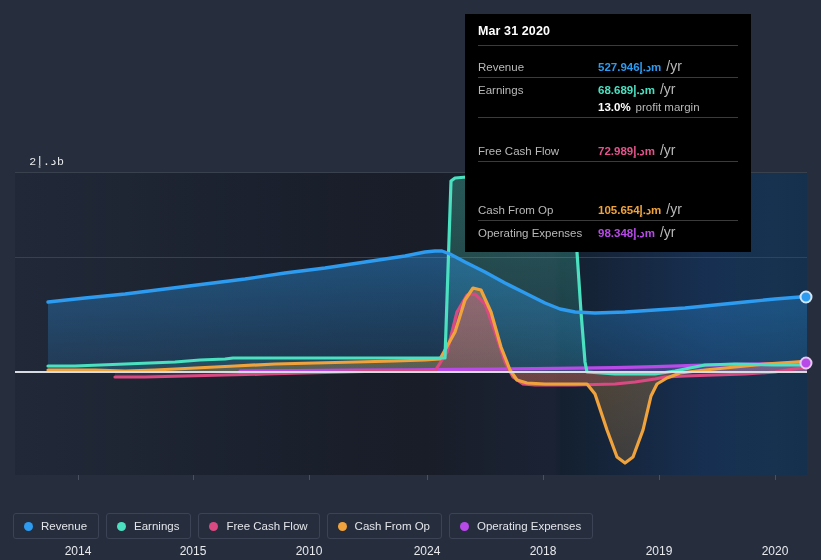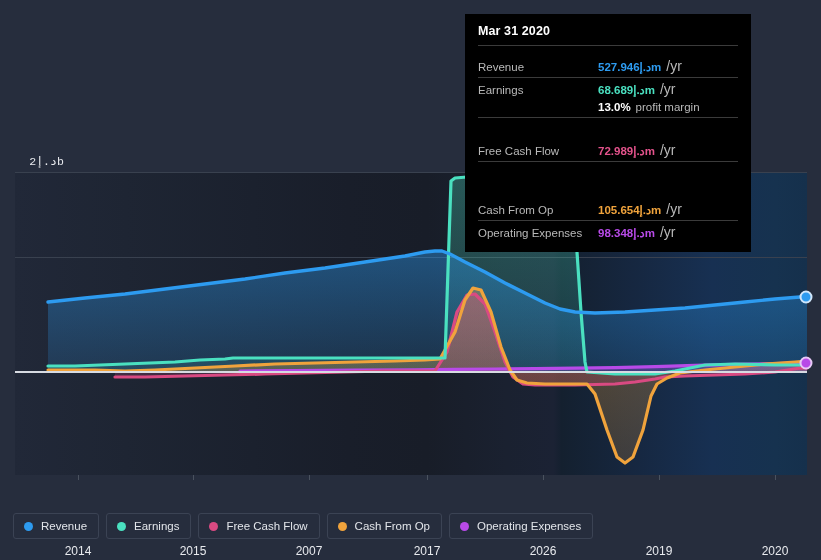--- a/index.html
+++ b/index.html
@@ -203,23 +203,23 @@
     <div class="x-tickmark" style="left:63px;"></div>
     <div class="x-tickmark" style="left:178px;"></div>
     <div class="x-tickmark" style="left:294px;"></div>
     <div class="x-tickmark" style="left:412px;"></div>
     <div class="x-tickmark" style="left:528px;"></div>
     <div class="x-tickmark" style="left:644px;"></div>
     <div class="x-tickmark" style="left:760px;"></div>
 
     <div class="x-tick" style="left:63px;">2014</div>
     <div class="x-tick" style="left:178px;">2015</div>
-    <div class="x-tick" style="left:294px;">2007</div>
-    <div class="x-tick" style="left:412px;">2017</div>
-    <div class="x-tick" style="left:528px;">2026</div>
+    <div class="x-tick" style="left:294px;">2010</div>
+    <div class="x-tick" style="left:412px;">2024</div>
+    <div class="x-tick" style="left:528px;">2018</div>
     <div class="x-tick" style="left:644px;">2019</div>
     <div class="x-tick" style="left:760px;text-align:center;">2020</div>
   </div>
 
   <div class="tooltip">
     <div class="tt-title">Mar 31 2020</div>
 
     <div class="tt-row">
       <span class="tt-name">Revenue</span>
       <span class="tt-val" style="color:#2d9bf0;margin-top:11px;">527.946د.إm</span>

